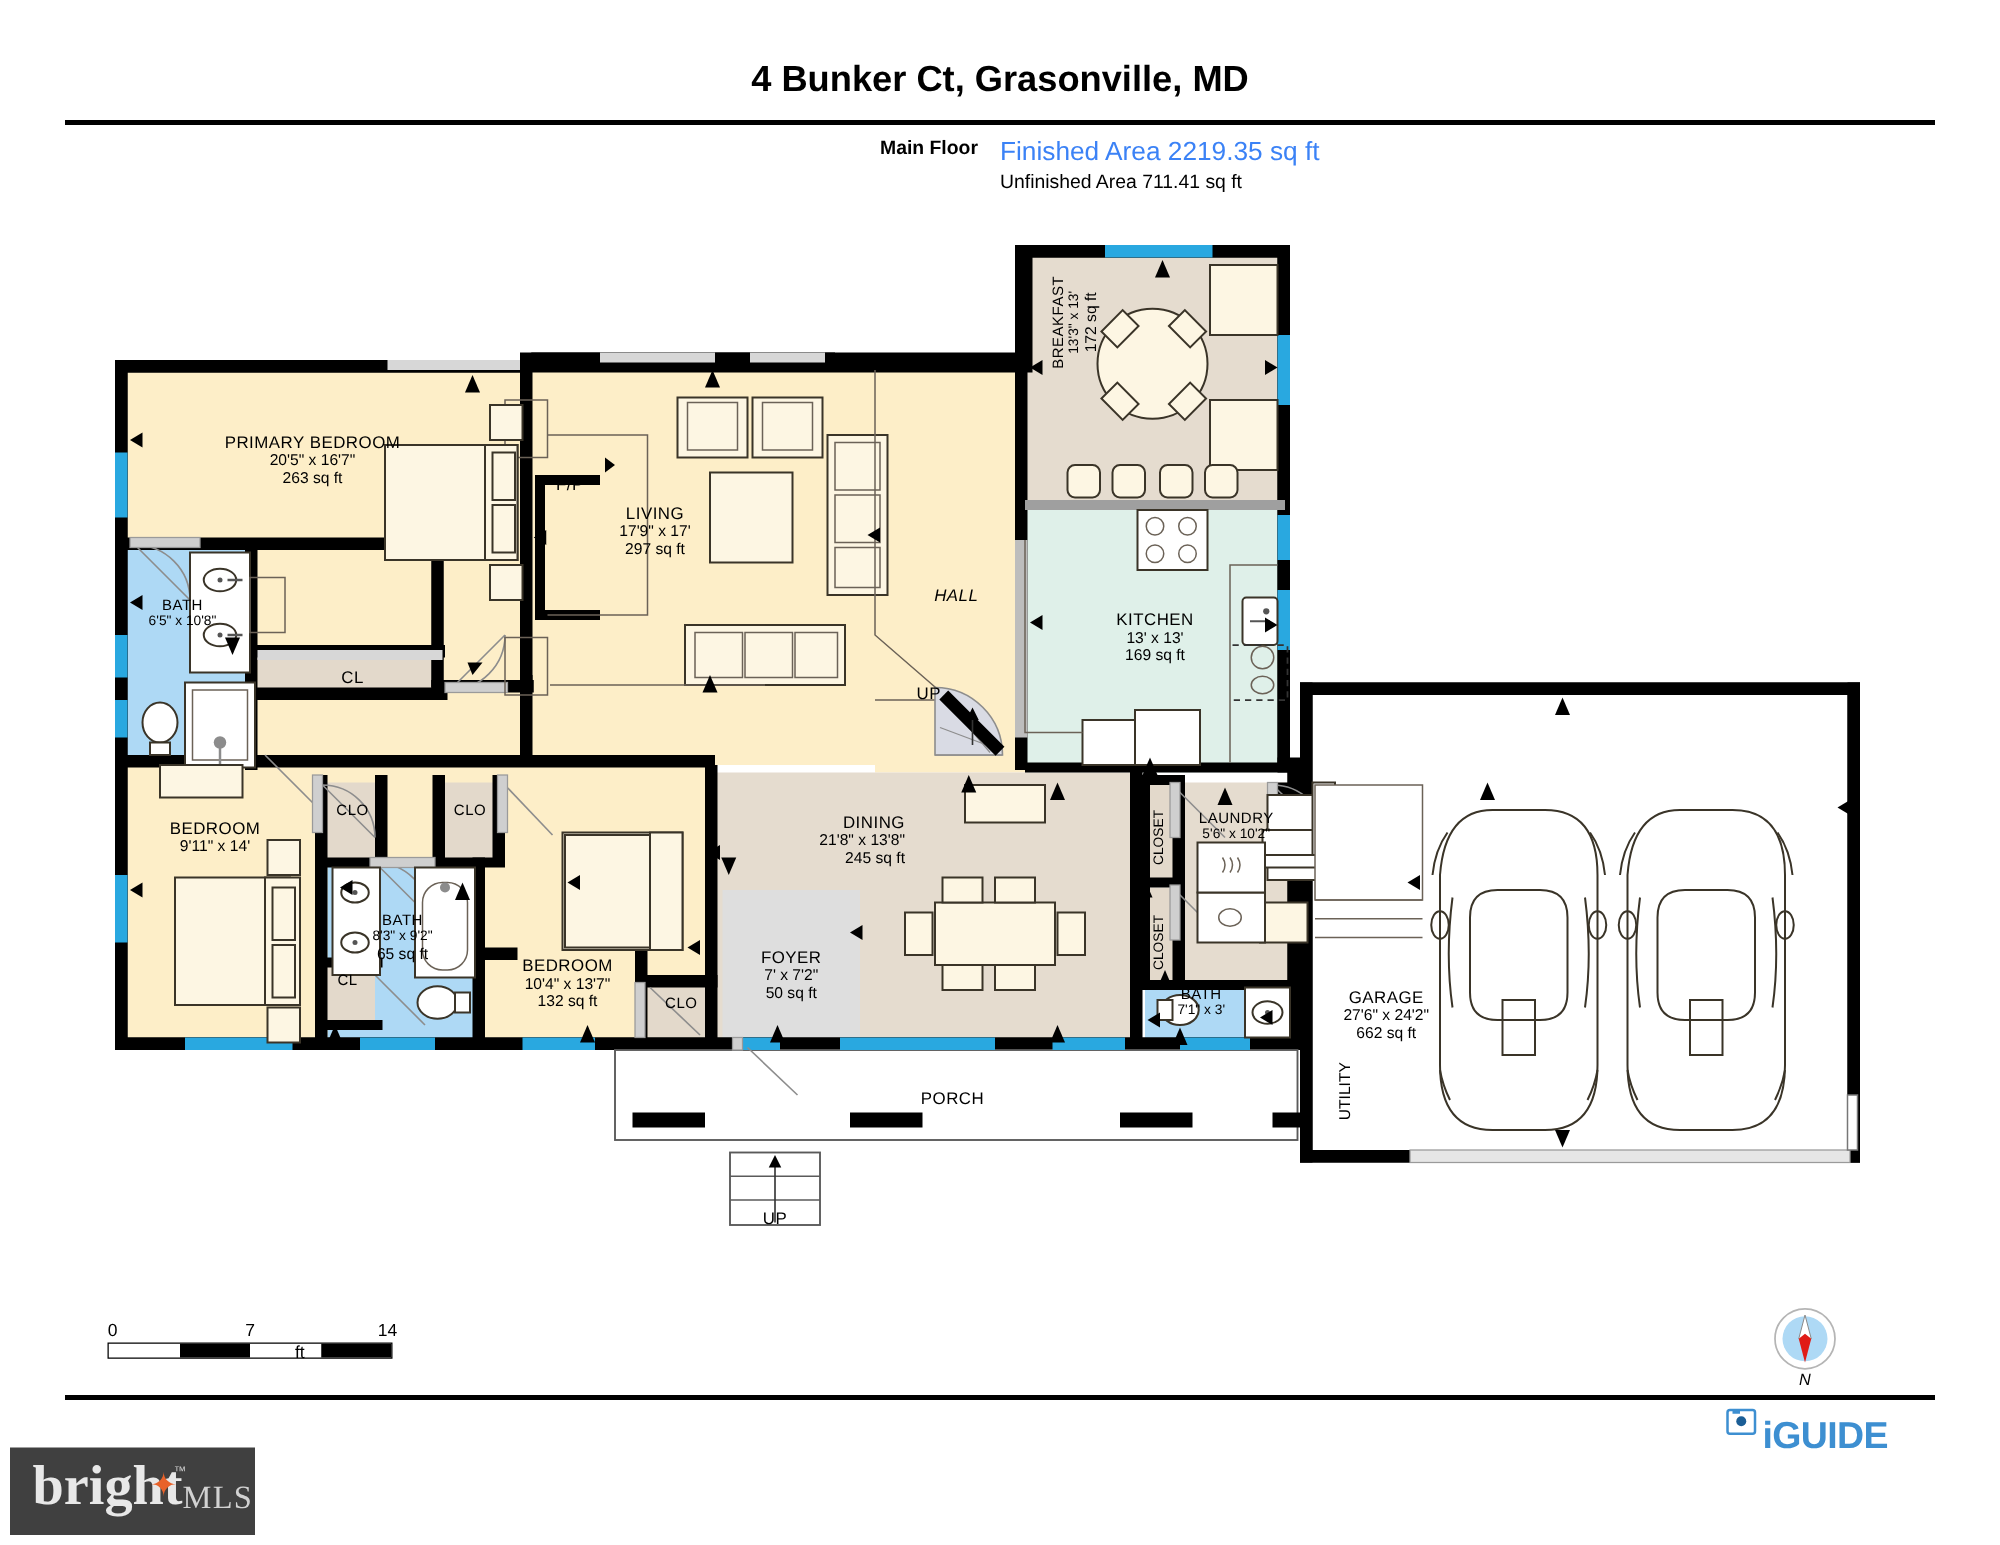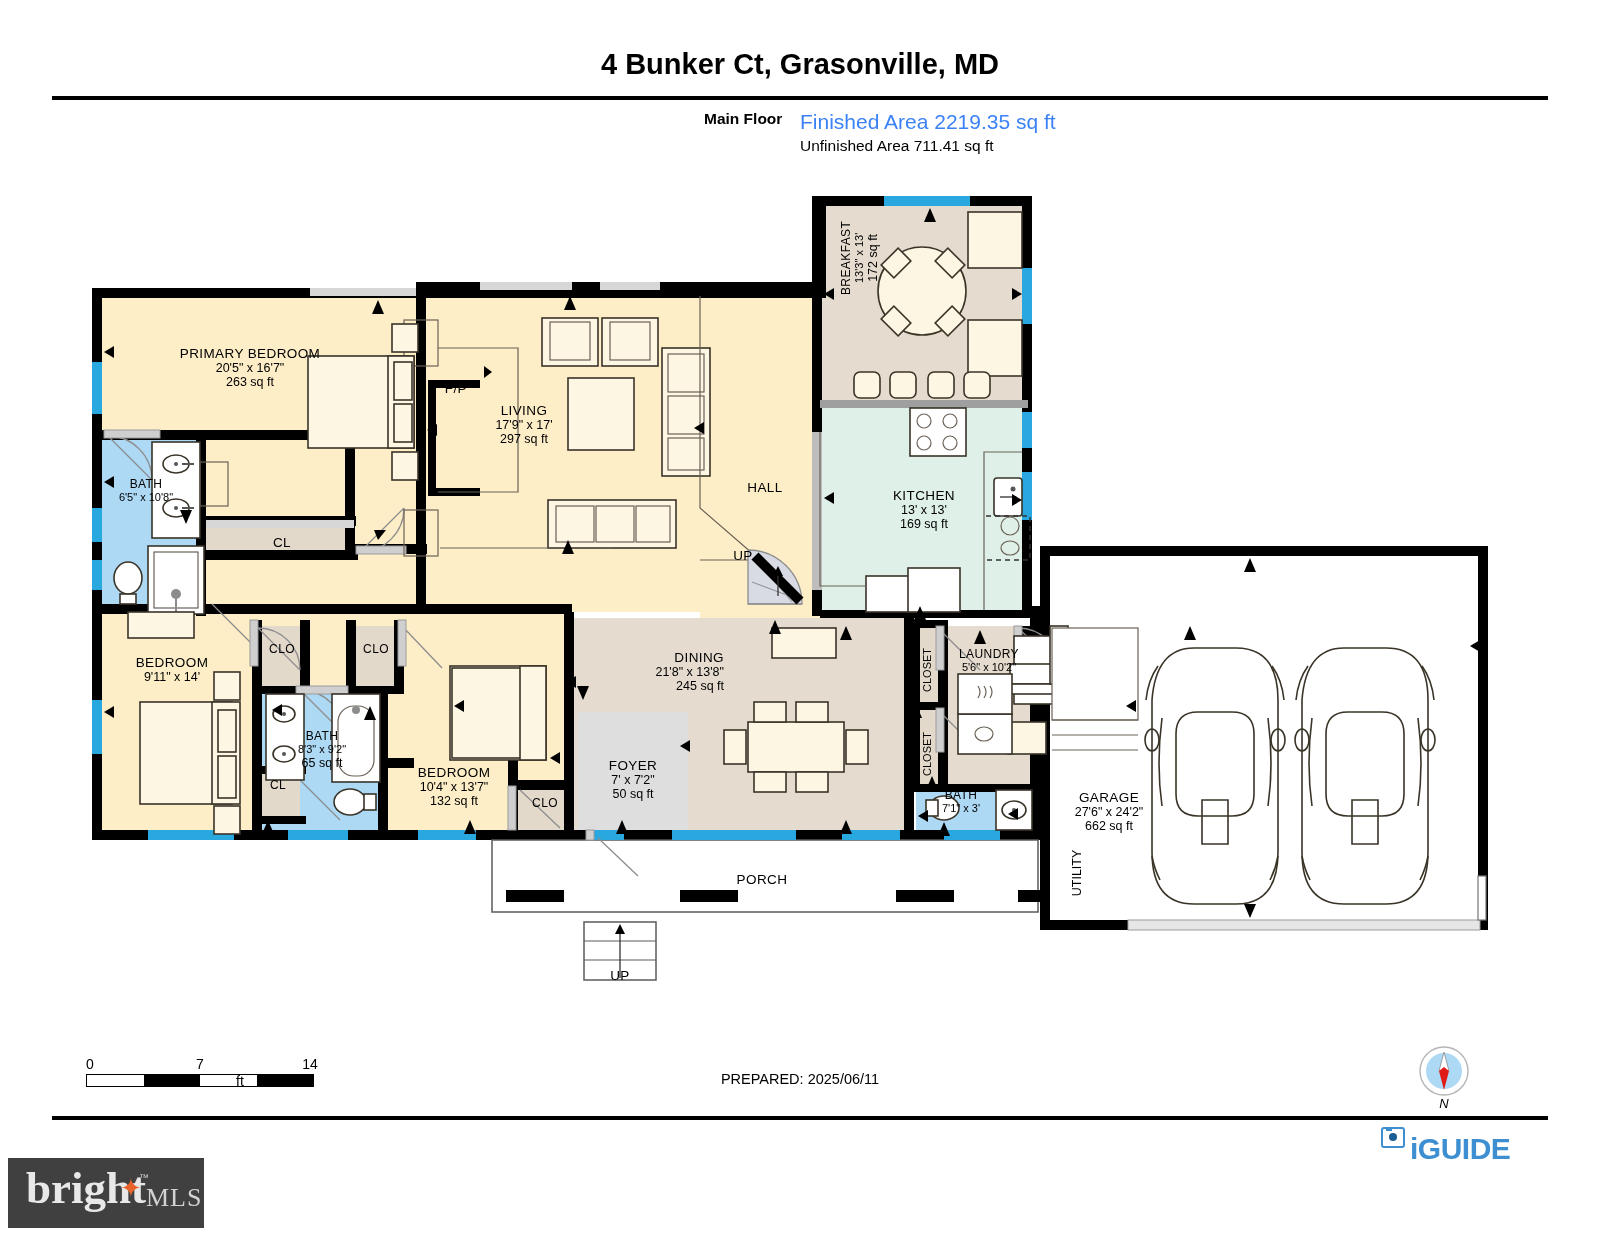--- a/index.html
+++ b/index.html
@@ -566,21 +566,21 @@
     <div class="ln1">BATH</div>
     <div class="ln2">7'1" x 3'</div>
   </div>
 
   <div class="rlabel" style="left:1046px;top:790px;width:126px;">
     <div class="ln1">GARAGE</div>
     <div class="ln2">27'6" x 24'2"</div>
     <div class="ln3">662 sq ft</div>
   </div>
 
-  <div class="rlabel" style="left:730px;top:478px;width:70px;"><span class="ln1">HALL</span></div>
+  <div class="rlabel" style="left:730px;top:468px;width:70px;font-style:italic;"><span class="ln1">HALL</span></div>
   <div class="rlabel" style="left:425px;top:379px;width:42px;text-align:right;"><span class="ln1">F/P</span></div>
   <div class="rlabel" style="left:723px;top:546px;width:40px;"><span class="ln1">UP</span></div>
   <div class="rlabel" style="left:600px;top:966px;width:40px;"><span class="ln1">UP</span></div>
   <div class="rlabel" style="left:722px;top:870px;width:80px;"><span class="ln1">PORCH</span></div>
   <div class="rlabel rot90" style="left:1036px;top:864px;width:80px;transform:rotate(-90deg);"><span class="ln2">UTILITY</span></div>
 
   <div class="rlabel" style="left:253px;top:533px;width:58px;"><span class="ln1">CL</span></div>
   <div class="rlabel small" style="left:255px;top:639px;width:54px;"><span class="ln1">CLO</span></div>
   <div class="rlabel small" style="left:255px;top:775px;width:46px;"><span class="ln1">CL</span></div>
   <div class="rlabel small" style="left:349px;top:639px;width:54px;"><span class="ln1">CLO</span></div>
@@ -596,21 +596,20 @@
     </div>
     <div id="scale-bar">
       <div class="seg"></div>
       <div class="seg on"></div>
       <div class="seg"></div>
       <div class="seg on"></div>
     </div>
   </div>
   <div id="scale-ft">ft</div>
 
-  <div id="prepared">PREPARED: 2025/06/11</div>
 
   <div id="compass">
     <svg width="52" height="52" viewBox="0 0 52 52">
       <circle cx="26" cy="26" r="24" fill="#ffffff" stroke="#b5b5b5" stroke-width="1.4"></circle>
       <circle cx="26" cy="26" r="18" fill="#aed9f5"></circle>
       <polygon points="26,7 31,26 26,30 21,26" fill="#ffffff" stroke="#8a8a8a" stroke-width="0.8"></polygon>
       <polygon points="26,45 31,26 26,22 21,26" fill="#e01b16"></polygon>
     </svg>
   </div>
   <div id="compass-n">N</div>

